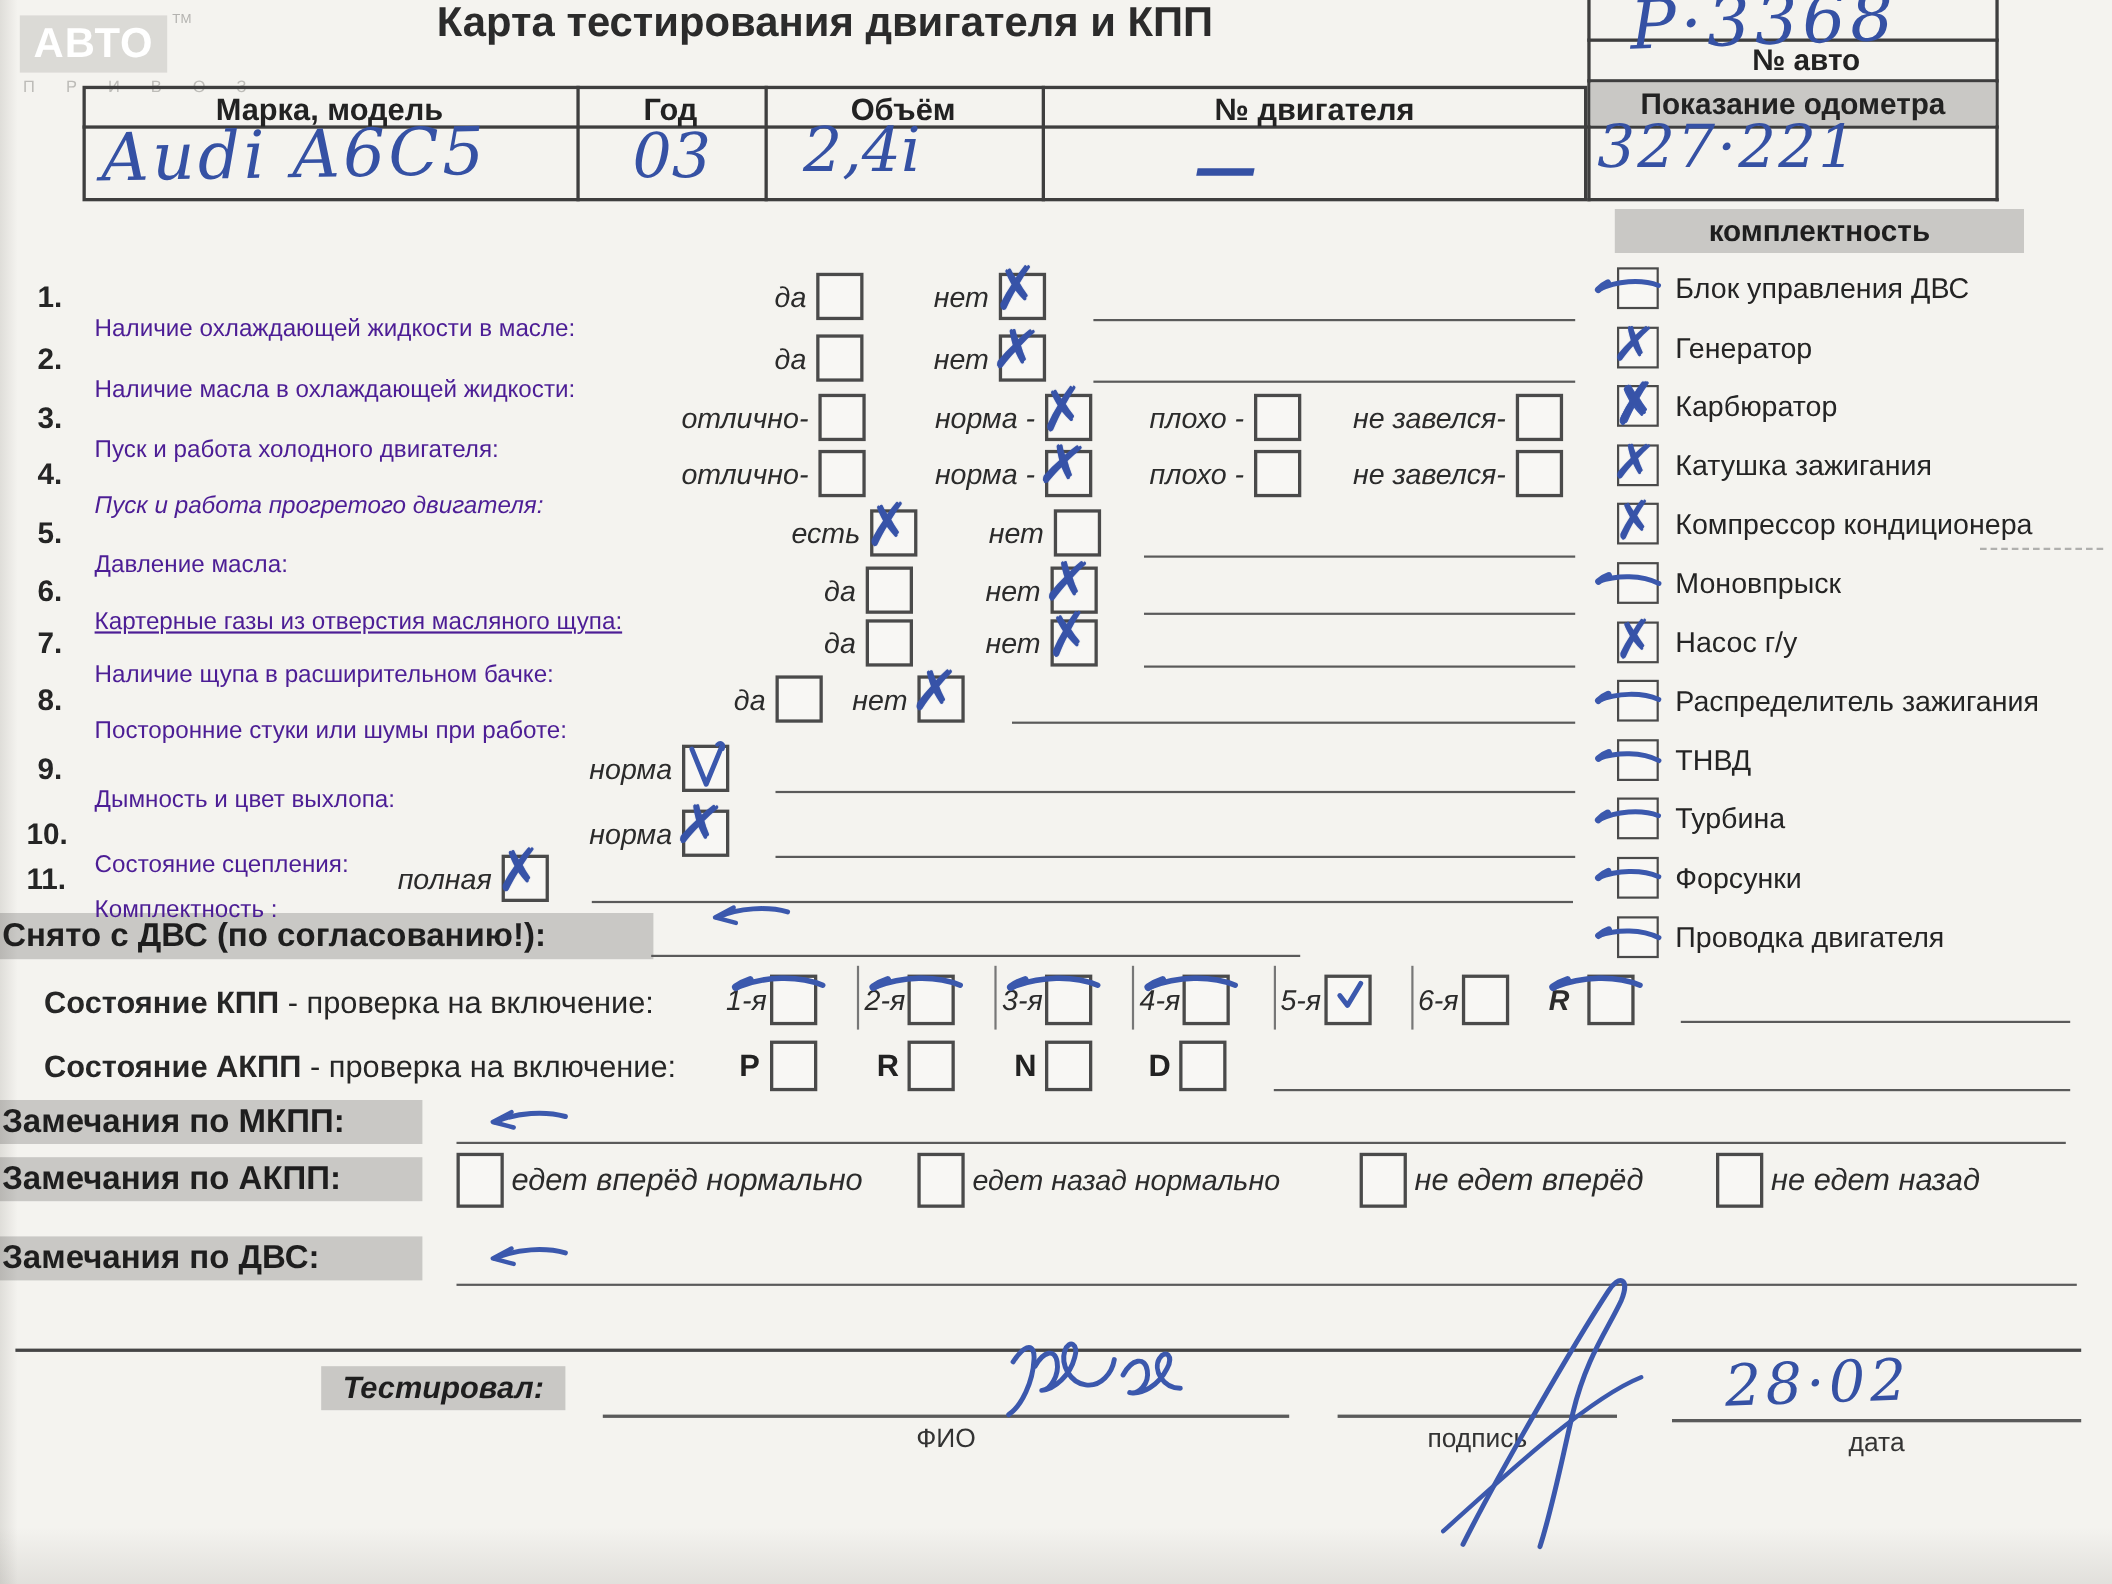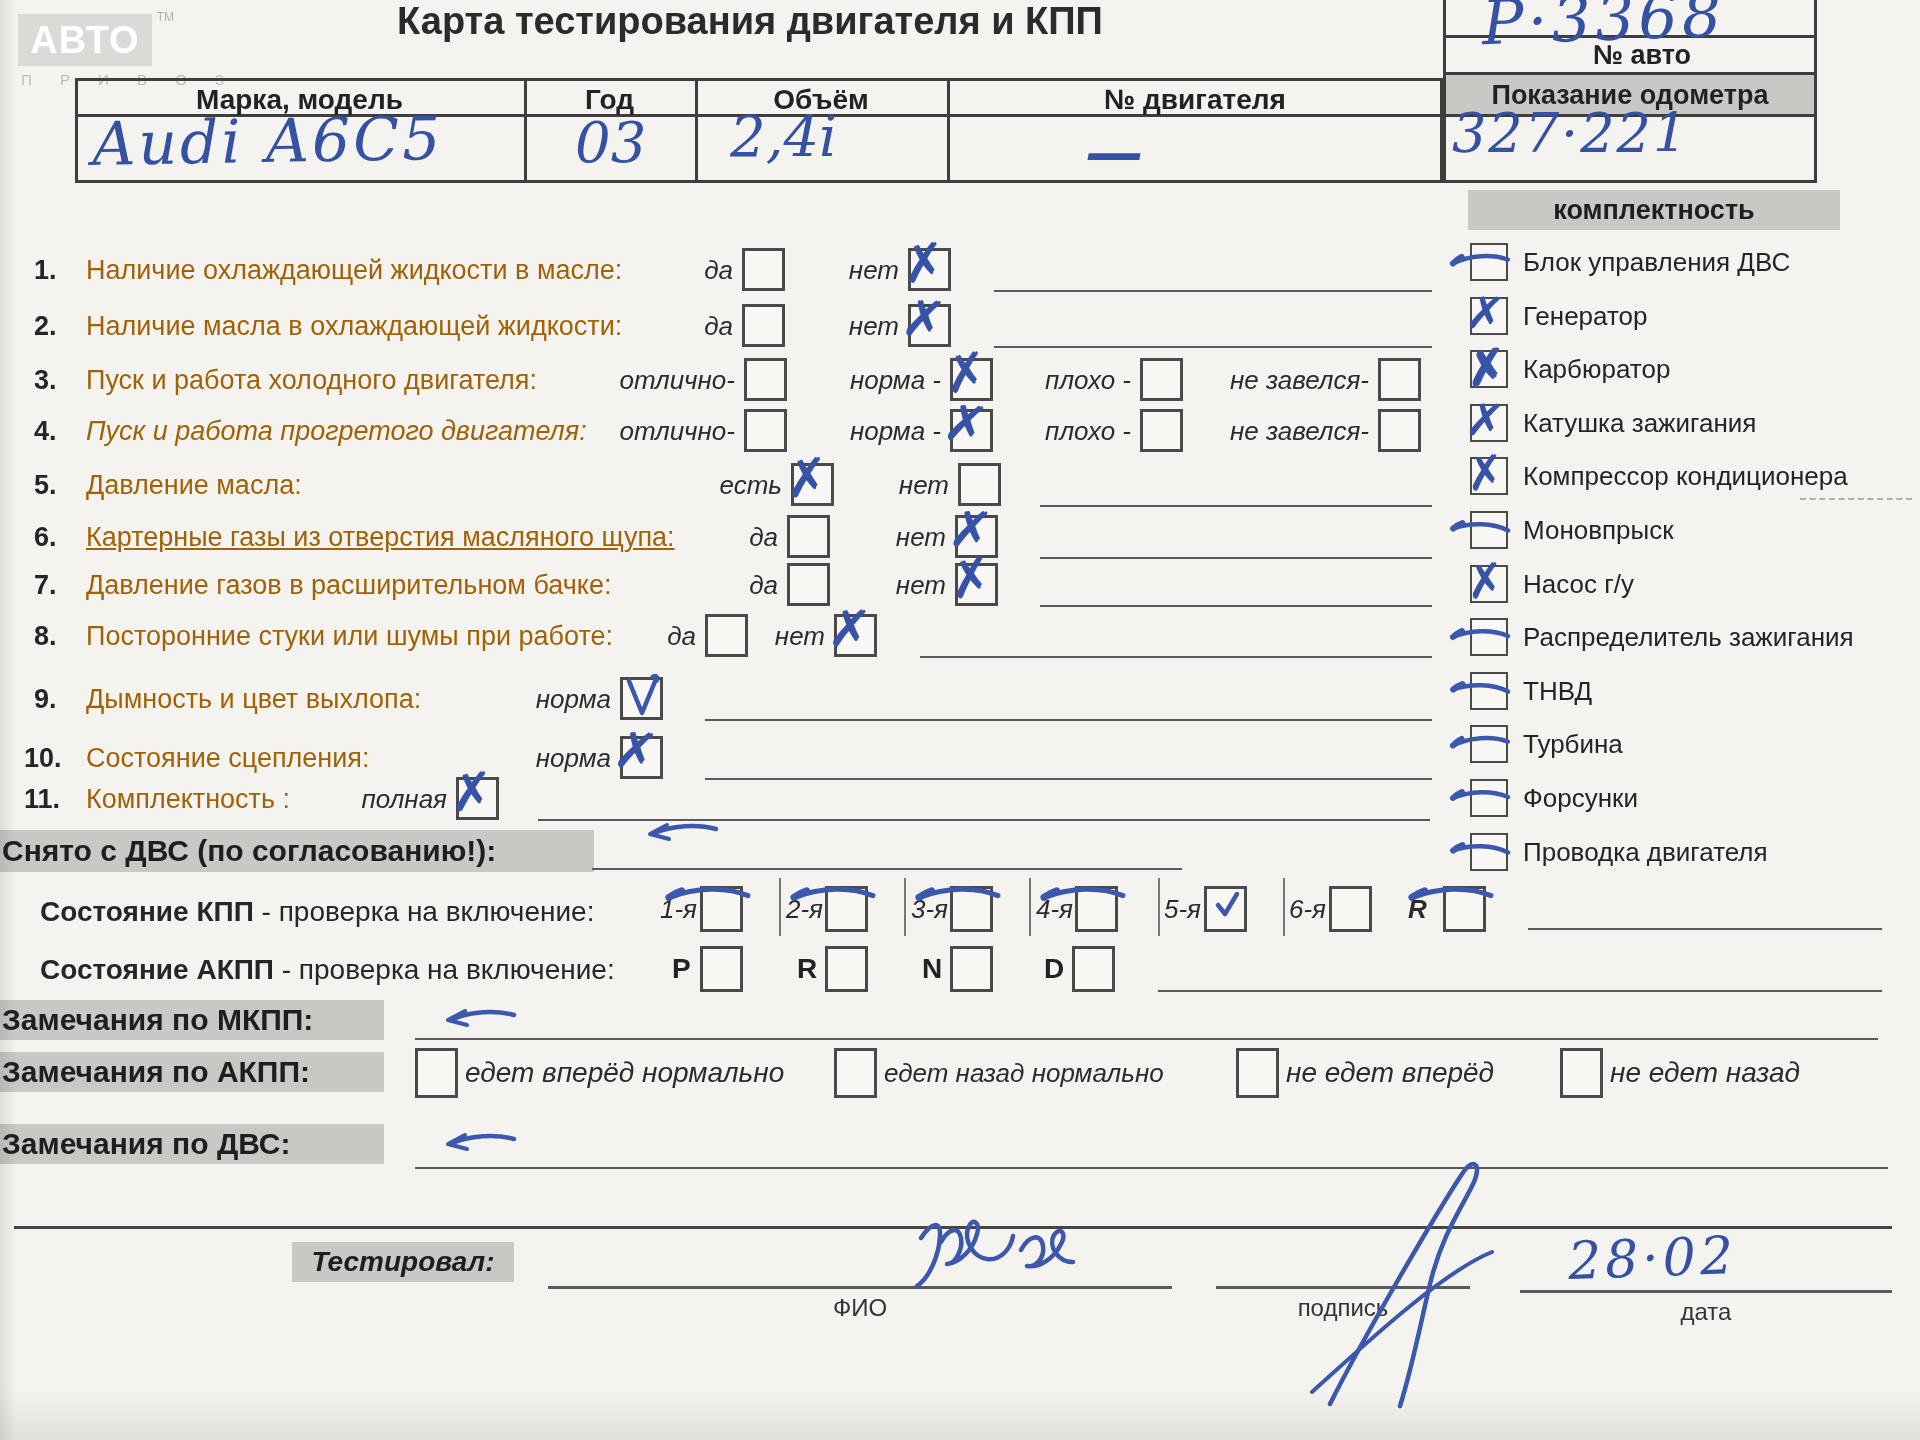--- a/index.html
+++ b/index.html
@@ -4,21 +4,21 @@
 <style>
   html,body{margin:0;padding:0;background:#d8d6d2;}
   #page{position:relative;width:1920px;height:1440px;overflow:hidden;
         background:#f4f3ef;font-family:"Liberation Sans",sans-serif;color:#262626;}
   #page::before{content:"";position:absolute;left:0;top:0;bottom:0;width:16px;
         background:linear-gradient(90deg,rgba(70,65,58,.12),rgba(70,65,58,0));z-index:50;pointer-events:none;}
   #page::after{content:"";position:absolute;left:0;right:0;bottom:0;height:52px;
         background:linear-gradient(0deg,rgba(60,55,48,.10),rgba(60,55,48,0));z-index:50;pointer-events:none;}
   .abs{position:absolute;}
   .hdr{position:absolute;font-weight:bold;font-size:28px;text-align:center;color:#222;white-space:nowrap;}
-  .rowlab{position:absolute;font-size:27px;line-height:44px;color:#a16207;white-space:nowrap;}
+  .rowlab{position:absolute;font-size:22px;line-height:44px;color:#4c1d95;white-space:nowrap;margin-top:28px;}
   .numlab{position:absolute;font-size:27px;line-height:44px;font-weight:bold;color:#252525;}
   .optlab{position:absolute;font-style:italic;font-size:26px;line-height:44px;color:#2b2b2b;
           text-align:right;white-space:nowrap;}
   .cb{position:absolute;width:43px;height:43px;border:3px solid #4a4a4a;background:rgba(255,255,255,.35);box-sizing:border-box;}
   .cb.sm{width:38px;height:38px;border-width:2.5px;}
   .bline{position:absolute;border-bottom:2.5px solid #5a5a5a;height:0;}
   .graybar{position:absolute;background:#c9c8c5;color:#1e1e1e;font-weight:bold;
            display:flex;align-items:center;white-space:nowrap;}
   .xmark{position:absolute;font-family:"DejaVu Sans",sans-serif;color:#3753a8;font-weight:bold;
          pointer-events:none;z-index:5;text-shadow:0 0 1px rgba(55,83,168,.5);}
@@ -162,21 +162,21 @@
     <div class="bline" style="left: 1040px; top: 505px; width: 392px;"></div>
     <div class="numlab" style="left: 34px; top: 515px;">6.</div>
     <div class="rowlab" style="left: 86px; top: 515px; text-decoration: underline;">Картерные газы из отверстия масляного щупа:</div>
     <div class="optlab" style="left: 718px; top: 515px; width: 60px;">да</div>
     <div class="cb" style="left: 787px; top: 515px;"></div>
     <div class="optlab" style="left: 882px; top: 515px; width: 64px;">нет</div>
     <div class="cb" style="left: 955px; top: 515px;"></div>
     <div class="xmark" style="left: 949px; top: 500px; font-size: 52px; transform: rotate(6deg);">✗</div>
     <div class="bline" style="left: 1040px; top: 557px; width: 392px;"></div>
     <div class="numlab" style="left: 34px; top: 563px;">7.</div>
-    <div class="rowlab" style="left: 86px; top: 563px;">Давление газов в расширительном бачке:</div>
+    <div class="rowlab" style="left: 86px; top: 563px;">Наличие щупа в расширительном бачке:</div>
     <div class="optlab" style="left: 718px; top: 563px; width: 60px;">да</div>
     <div class="cb" style="left: 787px; top: 563px;"></div>
     <div class="optlab" style="left: 882px; top: 563px; width: 64px;">нет</div>
     <div class="cb" style="left: 955px; top: 563px;"></div>
     <div class="xmark" style="left: 949px; top: 548px; font-size: 52px; transform: rotate(-9deg);">✗</div>
     <div class="bline" style="left: 1040px; top: 605px; width: 392px;"></div>
     <div class="numlab" style="left: 34px; top: 614px;">8.</div>
     <div class="rowlab" style="left: 86px; top: 614px;">Посторонние стуки или шумы при работе:</div>
     <div class="optlab" style="left: 636px; top: 614px; width: 60px;">да</div>
     <div class="cb" style="left: 705px; top: 614px;"></div>

